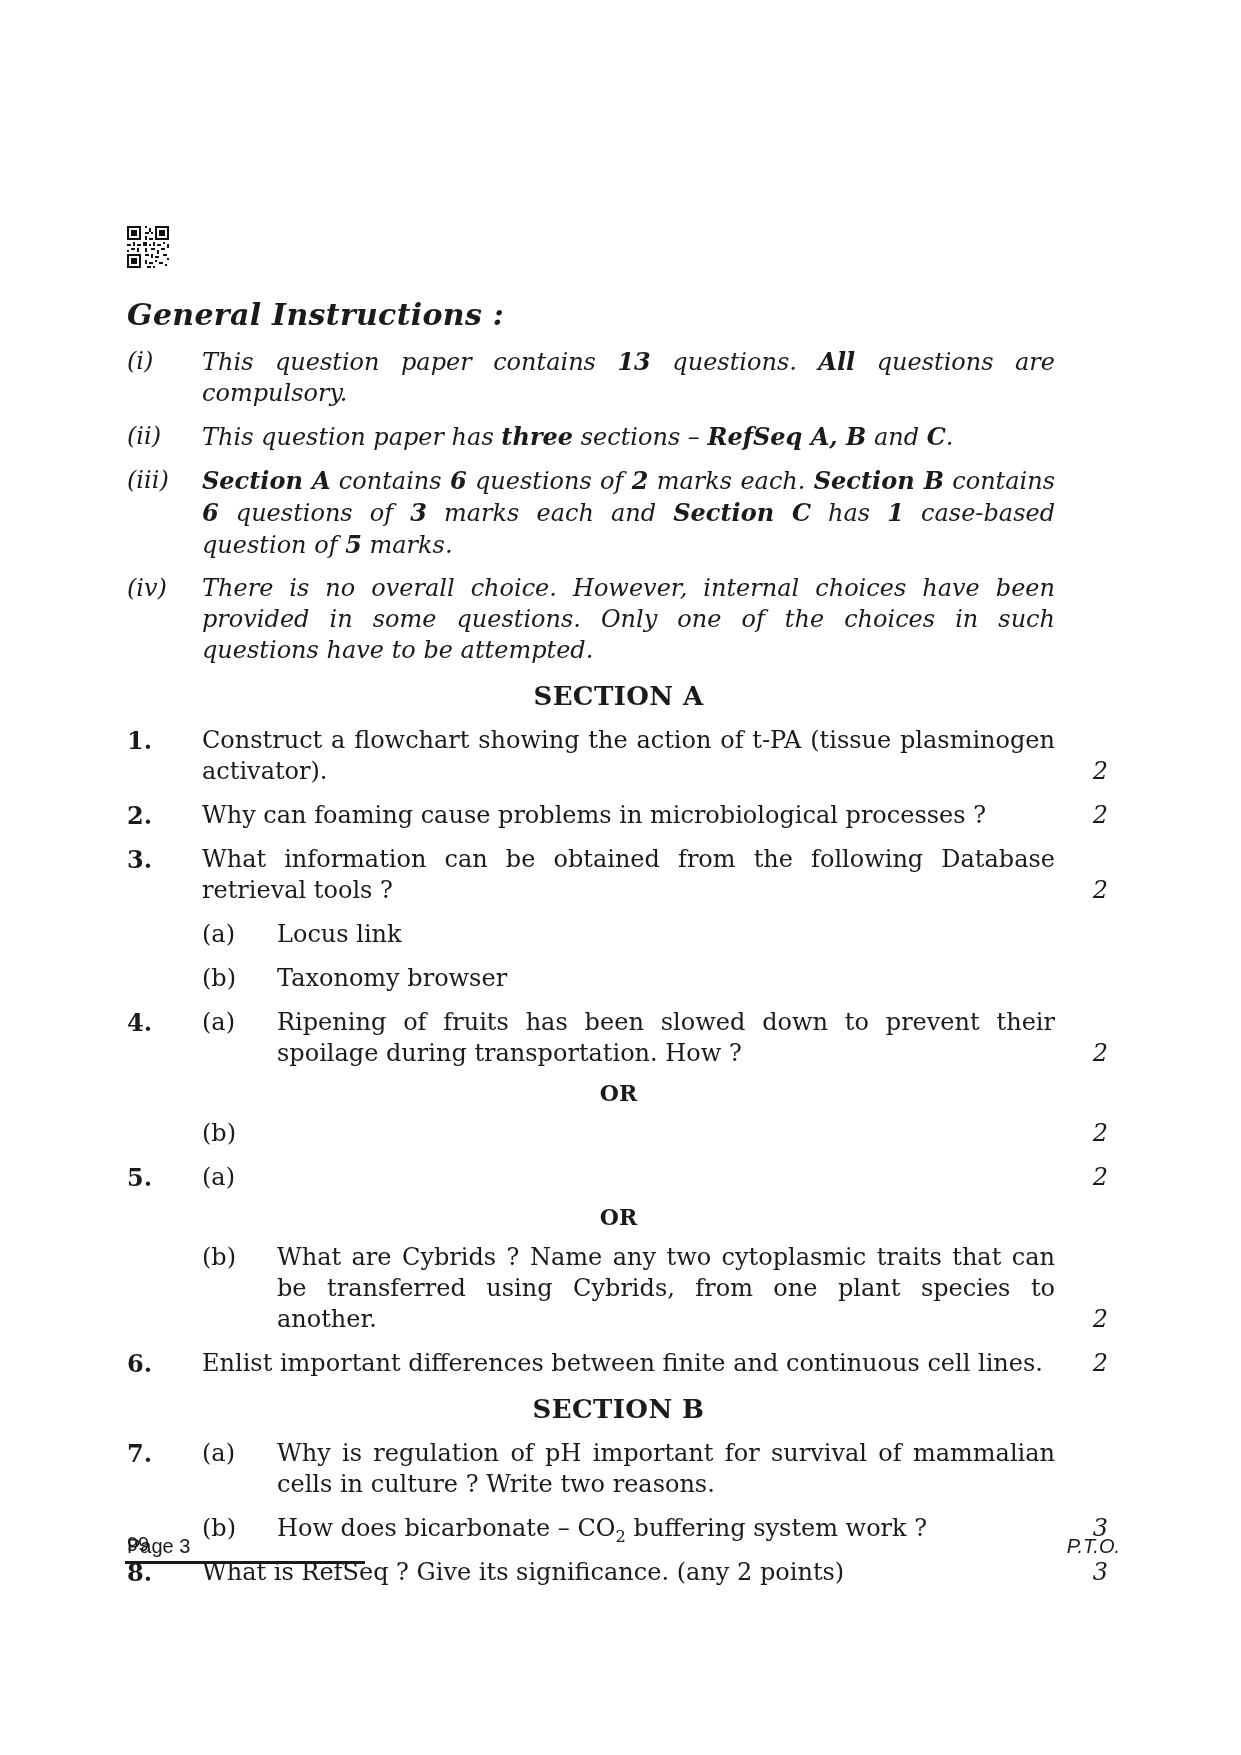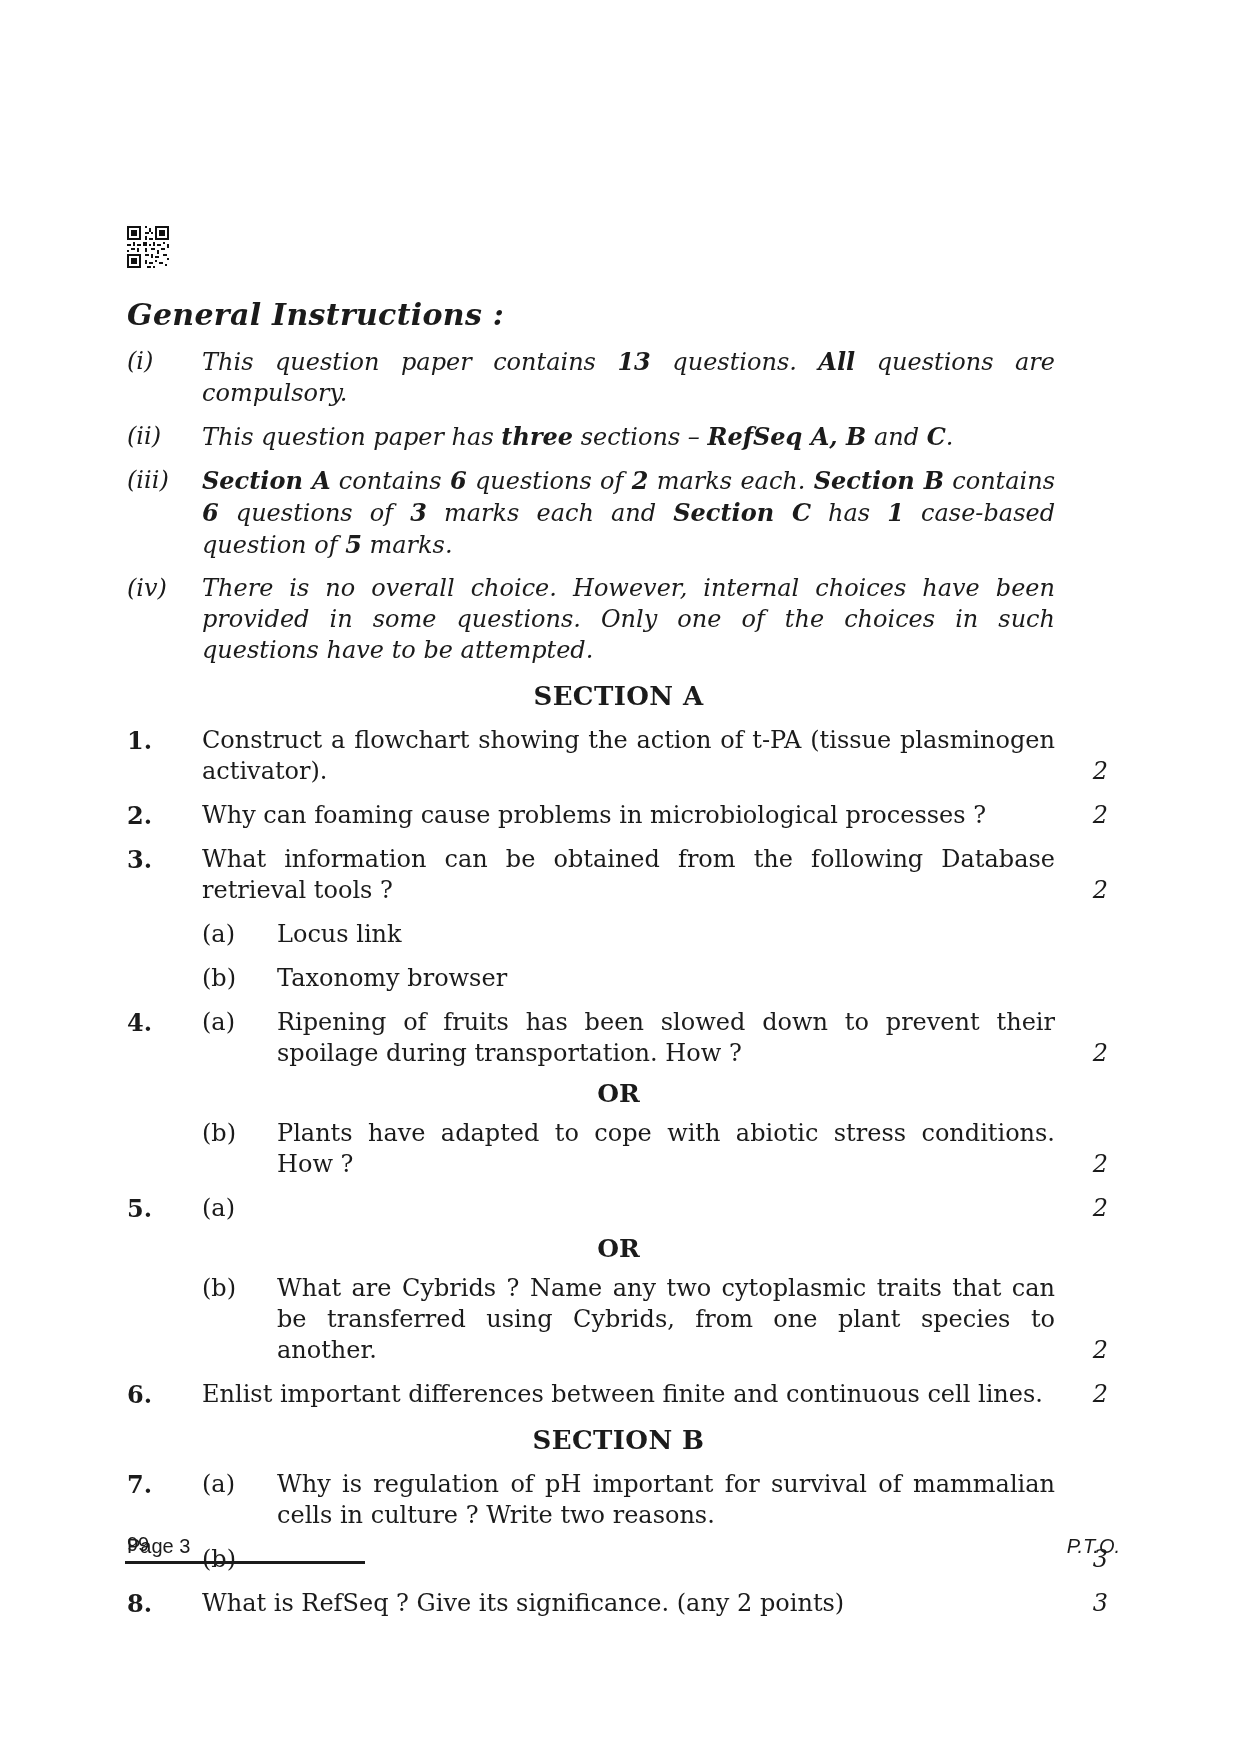--- a/index.html
+++ b/index.html
@@ -28,21 +28,21 @@
   .marks{
     grid-column:4;align-self:end;text-align:right;
     font-style:italic;padding-right:2px;
   }
   .b{font-weight:bold;}
   .section-heading{
     text-align:center;font-weight:bold;font-size:26px;
     margin-top:15px;letter-spacing:0.4px;
   }
   .or-row{
-    text-align:center;font-weight:bold;font-size:25px;margin-top:9px;
+    text-align:center;font-weight:bold;font-size:22px;margin-top:9px;
   }
   .or-row + .row{margin-top:9px;}
   sub{font-size:0.68em;line-height:0;}
   .footer-text{
     position:absolute;left:127px;top:1528px;width:993px;height:34px;
     font-family:"Liberation Sans",sans-serif;font-size:20px;line-height:32px;
   }
   .footer-code{position:absolute;left:0;top:0;}
   .footer-page{position:absolute;left:0;right:0;text-align:left;top:2px;}
   .footer-pto{position:absolute;right:0;top:2px;font-style:italic;}
@@ -160,21 +160,20 @@
 
   <div class="row qrow">
     <span class="label qnum">4.</span>
     <span class="subletter">(a)</span>
     <div class="subtext">Ripening of fruits has been slowed down to prevent their spoilage during transportation. How ?</div>
     <span class="marks">2</span>
   </div>
   <div class="or-row">OR</div>
   <div class="row qrow">
     <span class="subletter">(b)</span>
-    <div class="subtext">Plants have adapted to cope with abiotic stress conditions. How ?</div>
     <span class="marks">2</span>
   </div>
 
   <div class="row qrow">
     <span class="label qnum">5.</span>
     <span class="subletter">(a)</span>
     <span class="marks">2</span>
   </div>
   <div class="or-row">OR</div>
   <div class="row qrow">
@@ -191,20 +190,21 @@
 
   <div class="section-heading">SECTION B</div>
 
   <div class="row qrow">
     <span class="label qnum">7.</span>
     <span class="subletter">(a)</span>
     <div class="subtext">Why is regulation of pH important for survival of mammalian cells in culture ? Write two reasons.</div>
   </div>
   <div class="row qrow">
     <span class="subletter">(b)</span>
+    <div class="subtext"><span>How does bicarbonate – CO</span><sub>2</sub><span> buffering system work ?</span></div>
     <span class="marks">3</span>
   </div>
 
   <div class="row qrow">
     <span class="label qnum">8.</span>
     <div class="qtext">What is RefSeq ? Give its significance. (any 2 points)</div>
     <span class="marks">3</span>
   </div>
 
 </div>

